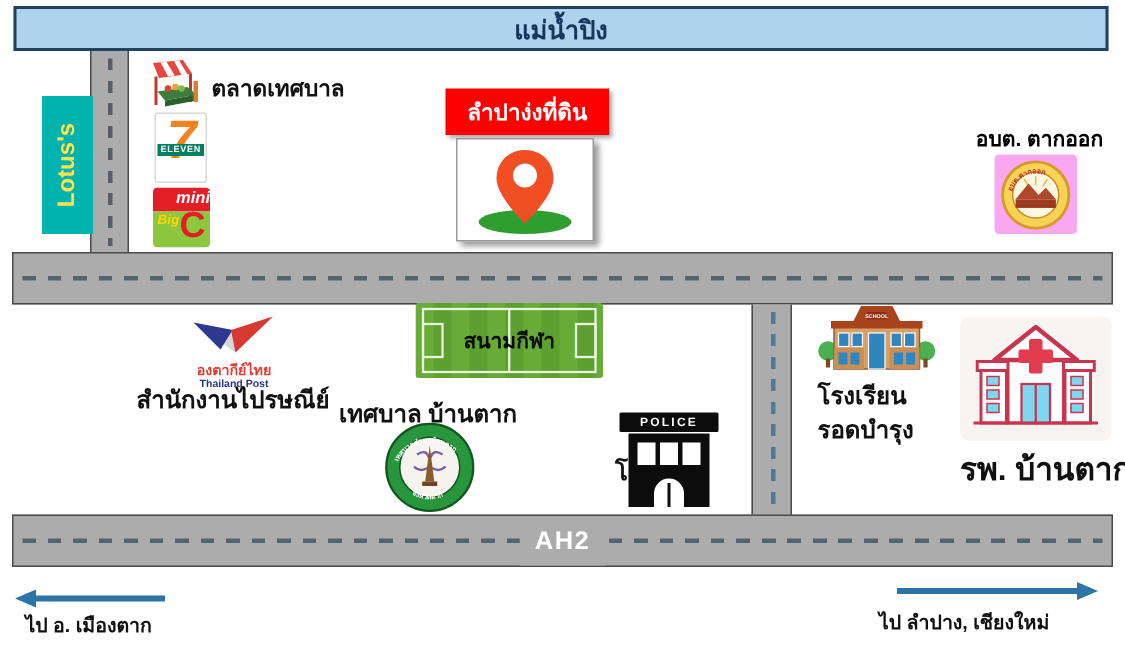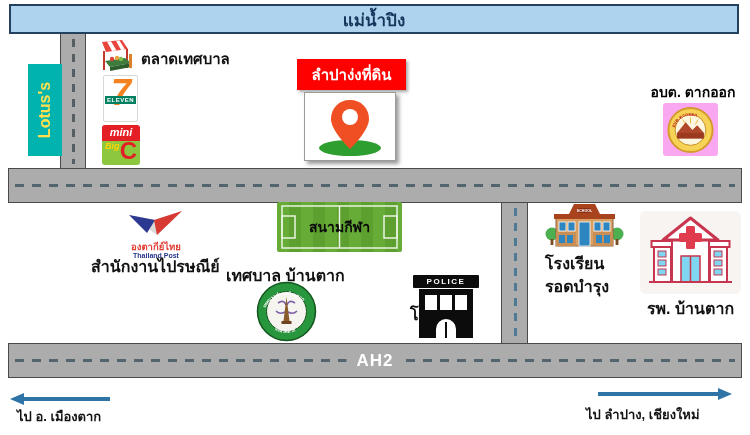--- a/index.html
+++ b/index.html
@@ -37,21 +37,21 @@
   
   .seven{position:absolute;left:103px;top:75px;width:35px;height:47px;background:#fff;
          border:1px solid #d8d8d8;border-radius:2px;}
   .seven-7{position:absolute;top:-4px;left:7px;color:#F58220;font-size:36px;font-weight:900;font-style:italic;}
   .seven-band{position:absolute;top:20px;left:1px;right:1px;background:#008061;color:#fff;
          font-size:6px;font-weight:bold;text-align:center;letter-spacing:.5px;padding:1px 0;}
 
   
   .bigc{position:absolute;left:102px;top:125px;width:38px;height:40px;border-radius:3px;overflow:hidden;}
   .bigc-top{height:16px;background:#E31E24;color:#fff;font-style:italic;font-weight:900;font-size:11px;
-         text-align:center;line-height:15px;}
+         text-align:right;line-height:15px;}
   .bigc-bot{height:24px;background:#8DC63F;position:relative;}
   .bigc-big{position:absolute;left:3px;top:0;color:#FFD400;font-weight:900;font-style:italic;font-size:9px;}
   .bigc-c{position:absolute;right:3px;top:-4px;color:#E31E24;font-weight:900;font-size:24px;}
 
   
   .loc-banner{position:absolute;left:297px;top:59px;width:109px;height:31px;background:#FE0000;
          color:#fff;font-weight:bold;font-size:15px;display:flex;align-items:center;justify-content:center;
          box-shadow:2px 2px 3px rgba(0,0,0,.35);}
   .pin-box{position:absolute;left:304px;top:92px;width:92px;height:69px;background:#fff;
          border:1px solid #9a9a9a;box-shadow:3px 3px 4px rgba(0,0,0,.4);display:flex;align-items:center;justify-content:center;}
@@ -287,21 +287,21 @@
       <polygon points="45.5,2 18,24 73,24" fill="#fff" stroke="#C8354F" stroke-width="3" stroke-linejoin="round"></polygon>
       <g fill="#E03C4E">
           <rect x="41" y="10" width="9" height="23" rx="1.5"></rect>
           <rect x="34" y="17" width="23" height="9" rx="1.5"></rect>
         </g>
       <rect x="36" y="40" width="19" height="26" fill="#7FD6F0" stroke="#C8354F" stroke-width="1.5"></rect>
       <line x1="45.5" y1="40" x2="45.5" y2="66" stroke="#C8354F" stroke-width="1.5"></line>
       <line x1="4" y1="66" x2="87" y2="66" stroke="#C8354F" stroke-width="2"></line>
     </svg>
   </div>
-  <div class="lbl" style="left:640px;top:296px;width:101px;text-align:center;font-size:16px;">รพ. บ้านตาก</div>
+  <div class="lbl" style="left:640px;top:296px;width:101px;text-align:center;font-size:21px;">รพ. บ้านตาก</div>
 
   <div class="arrow" style="left:10px;top:392px;">
     <svg width="100" height="14" viewBox="0 0 100 14">
       <line x1="100" y1="7" x2="12" y2="7" stroke="#2E74A6" stroke-width="4"></line>
       <polygon points="0,7 14,1 14,13" fill="#2E74A6"></polygon>
     </svg>
   </div>
   <div class="dir-label" style="left:17px;top:406px;">ไป อ. เมืองตาก</div>
 
   <div class="arrow" style="left:598px;top:387px;">

